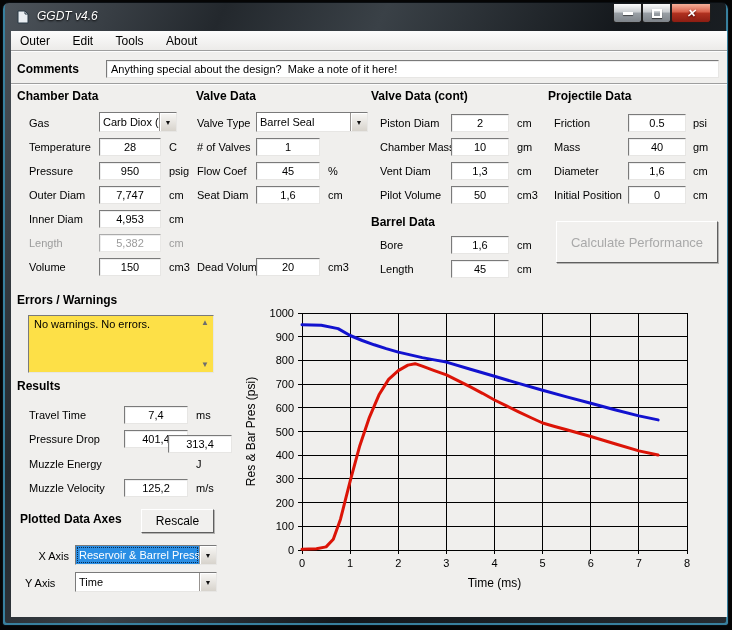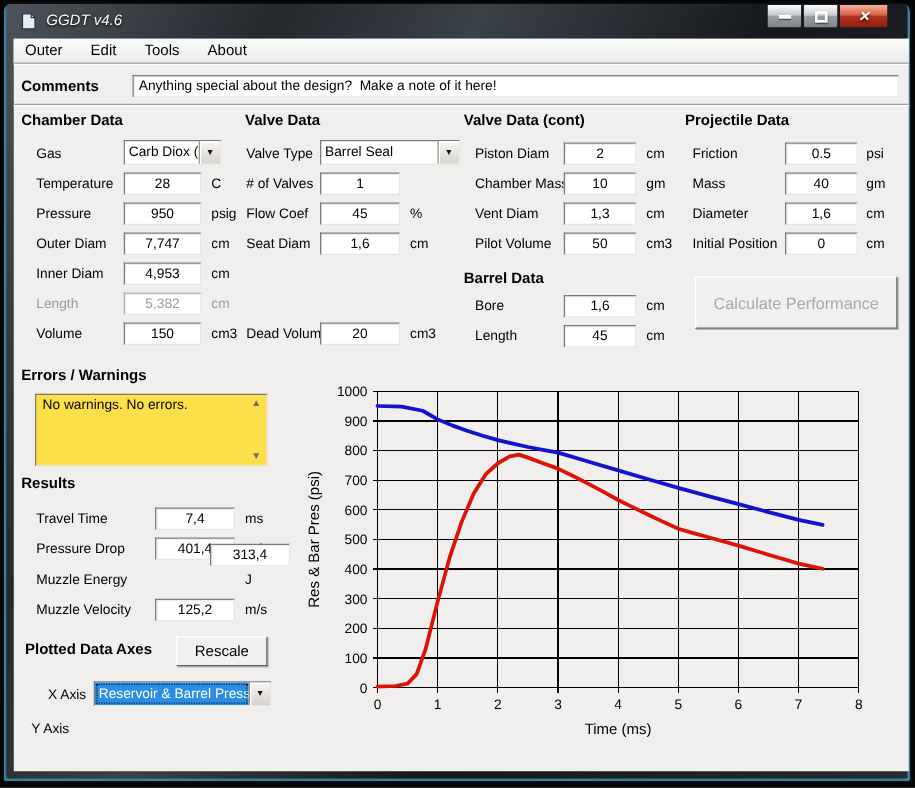--- a/index.html
+++ b/index.html
@@ -194,20 +194,24 @@
       <div class="unit" style="left:185px;top:448px;">m/s</div>
 
       <div class="hdr" style="left:9px;top:481px;">Plotted Data Axes</div>
       <div class="btn" style="left:130px;top:478px;width:73px;height:24px;font-size:12px;">Rescale</div>
       <div class="lbl" style="left:14px;top:516px;width:44px;text-align:right;">X Axis</div>
       <div class="combo sel" style="left:64px;top:514px;width:142px;">
         <span class="combo-text">Reservoir &amp; Barrel Pressu</span>
         <span class="combo-btn">▼</span>
       </div>
       <div class="lbl" style="left:14px;top:543px;width:44px;text-align:left;">Y Axis</div>
+      <div class="combo" style="left:64px;top:541px;width:142px;">
+        <span class="combo-text">Time</span>
+        <span class="combo-btn">▼</span>
+      </div>
 
       <div class="abs" id="chart" style="left:232px;top:272px;width:480px;height:300px;"><svg width="480" height="300" style="font-family: &quot;Liberation Sans&quot;, sans-serif;">
             <line x1="59" y1="10" x2="59" y2="251" stroke="#000" stroke-width="1" shape-rendering="crispEdges"></line>
             <text x="59" y="264" text-anchor="middle" font-size="11" fill="#000">0</text>
             <line x1="107.125" y1="10" x2="107.125" y2="251" stroke="#000" stroke-width="1" shape-rendering="crispEdges"></line>
             <text x="107.125" y="264" text-anchor="middle" font-size="11" fill="#000">1</text>
             <line x1="155.25" y1="10" x2="155.25" y2="251" stroke="#000" stroke-width="1" shape-rendering="crispEdges"></line>
             <text x="155.25" y="264" text-anchor="middle" font-size="11" fill="#000">2</text>
             <line x1="203.375" y1="10" x2="203.375" y2="251" stroke="#000" stroke-width="1" shape-rendering="crispEdges"></line>
             <text x="203.375" y="264" text-anchor="middle" font-size="11" fill="#000">3</text>

